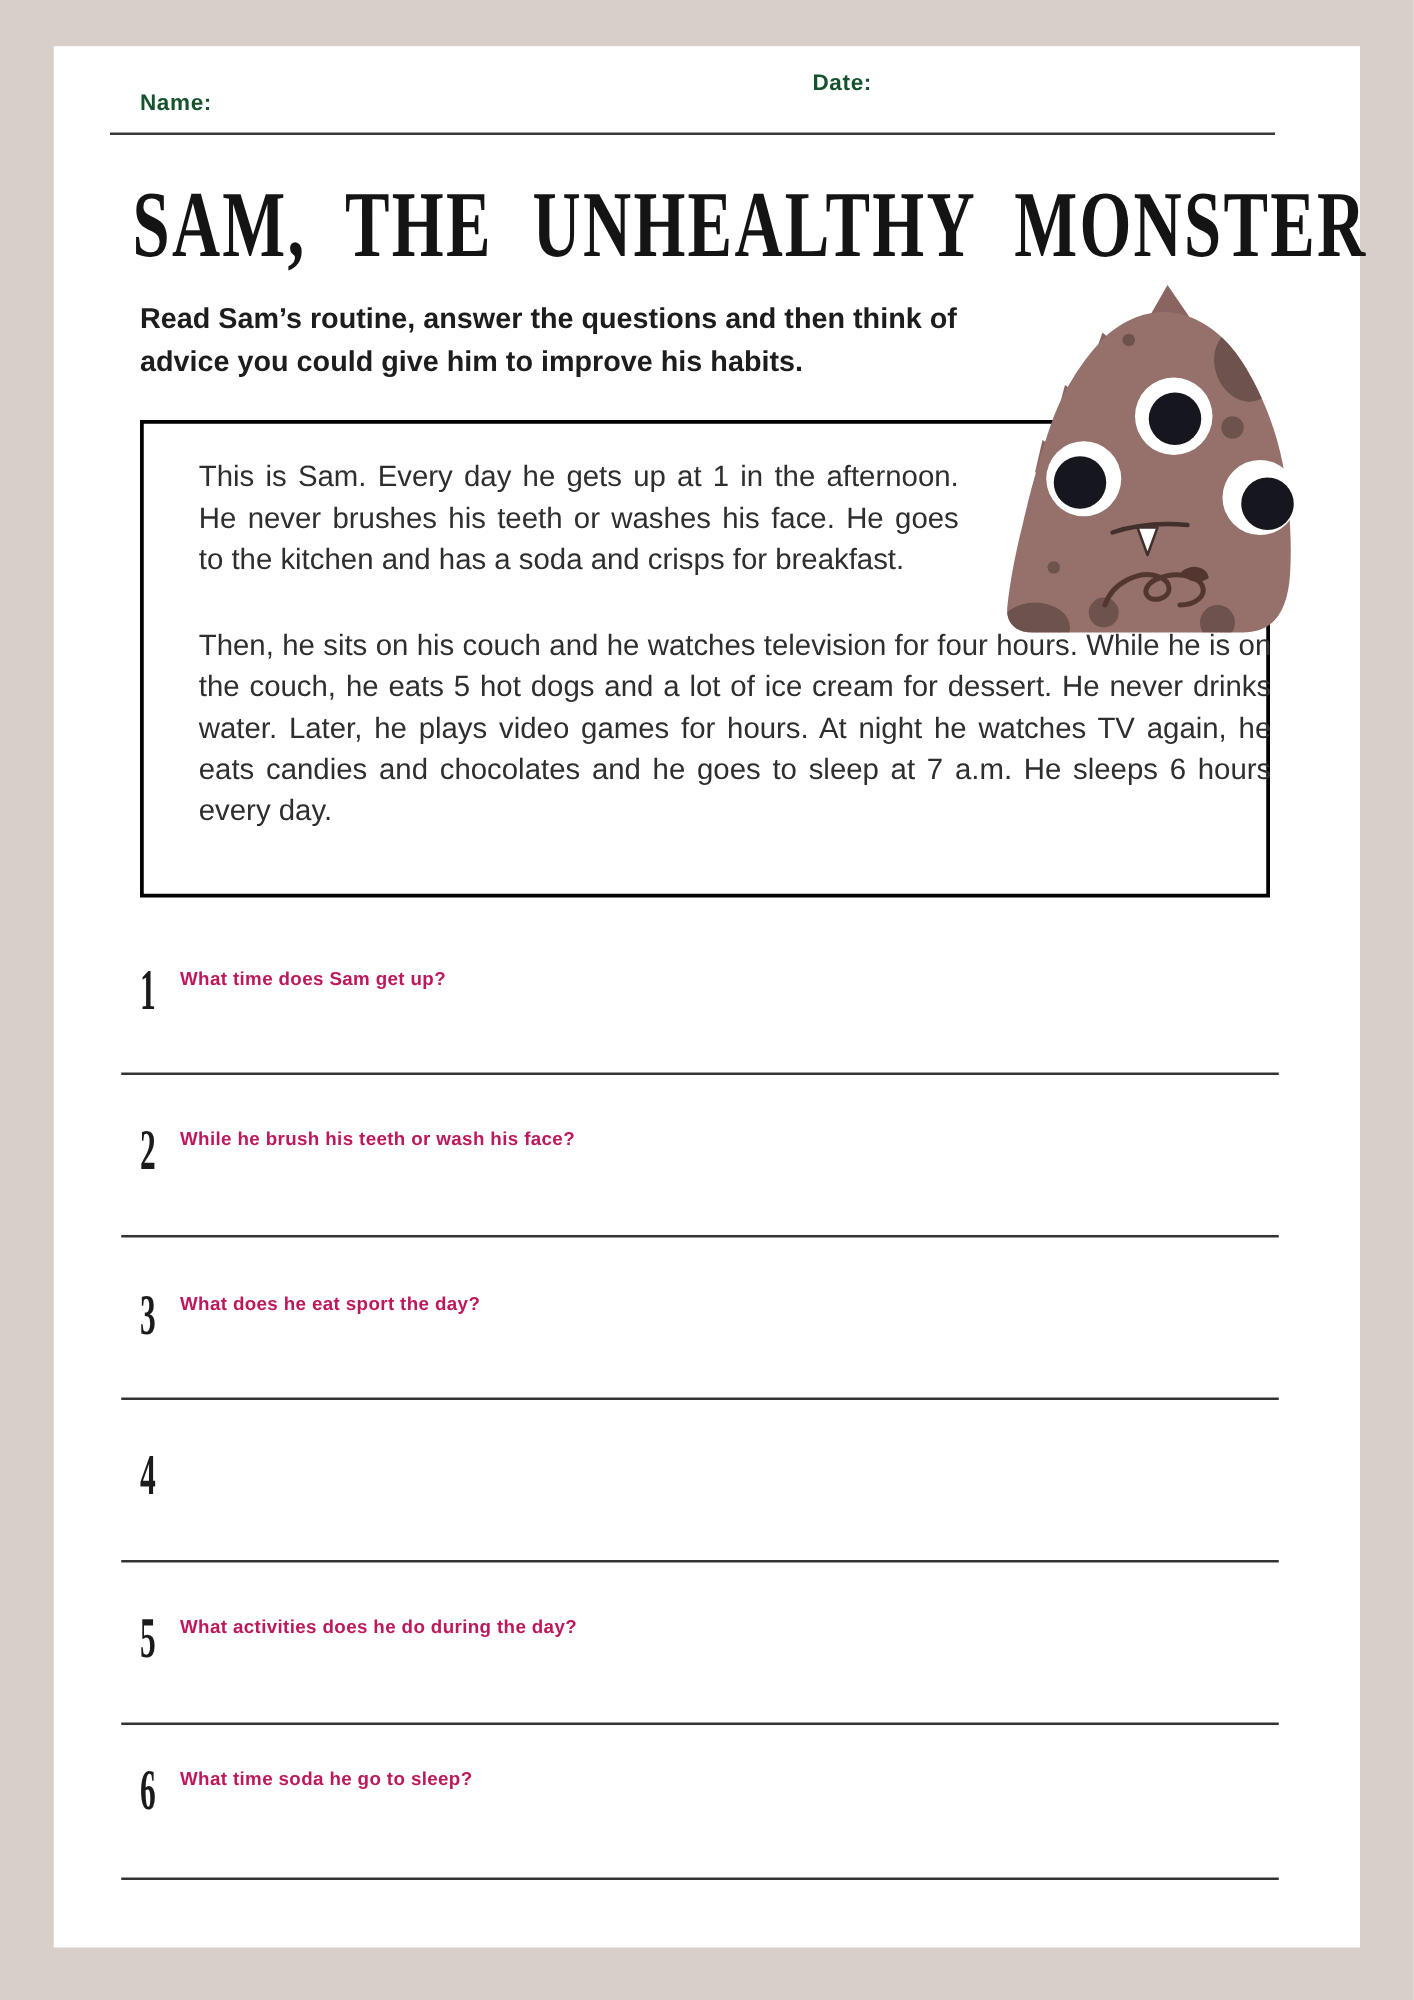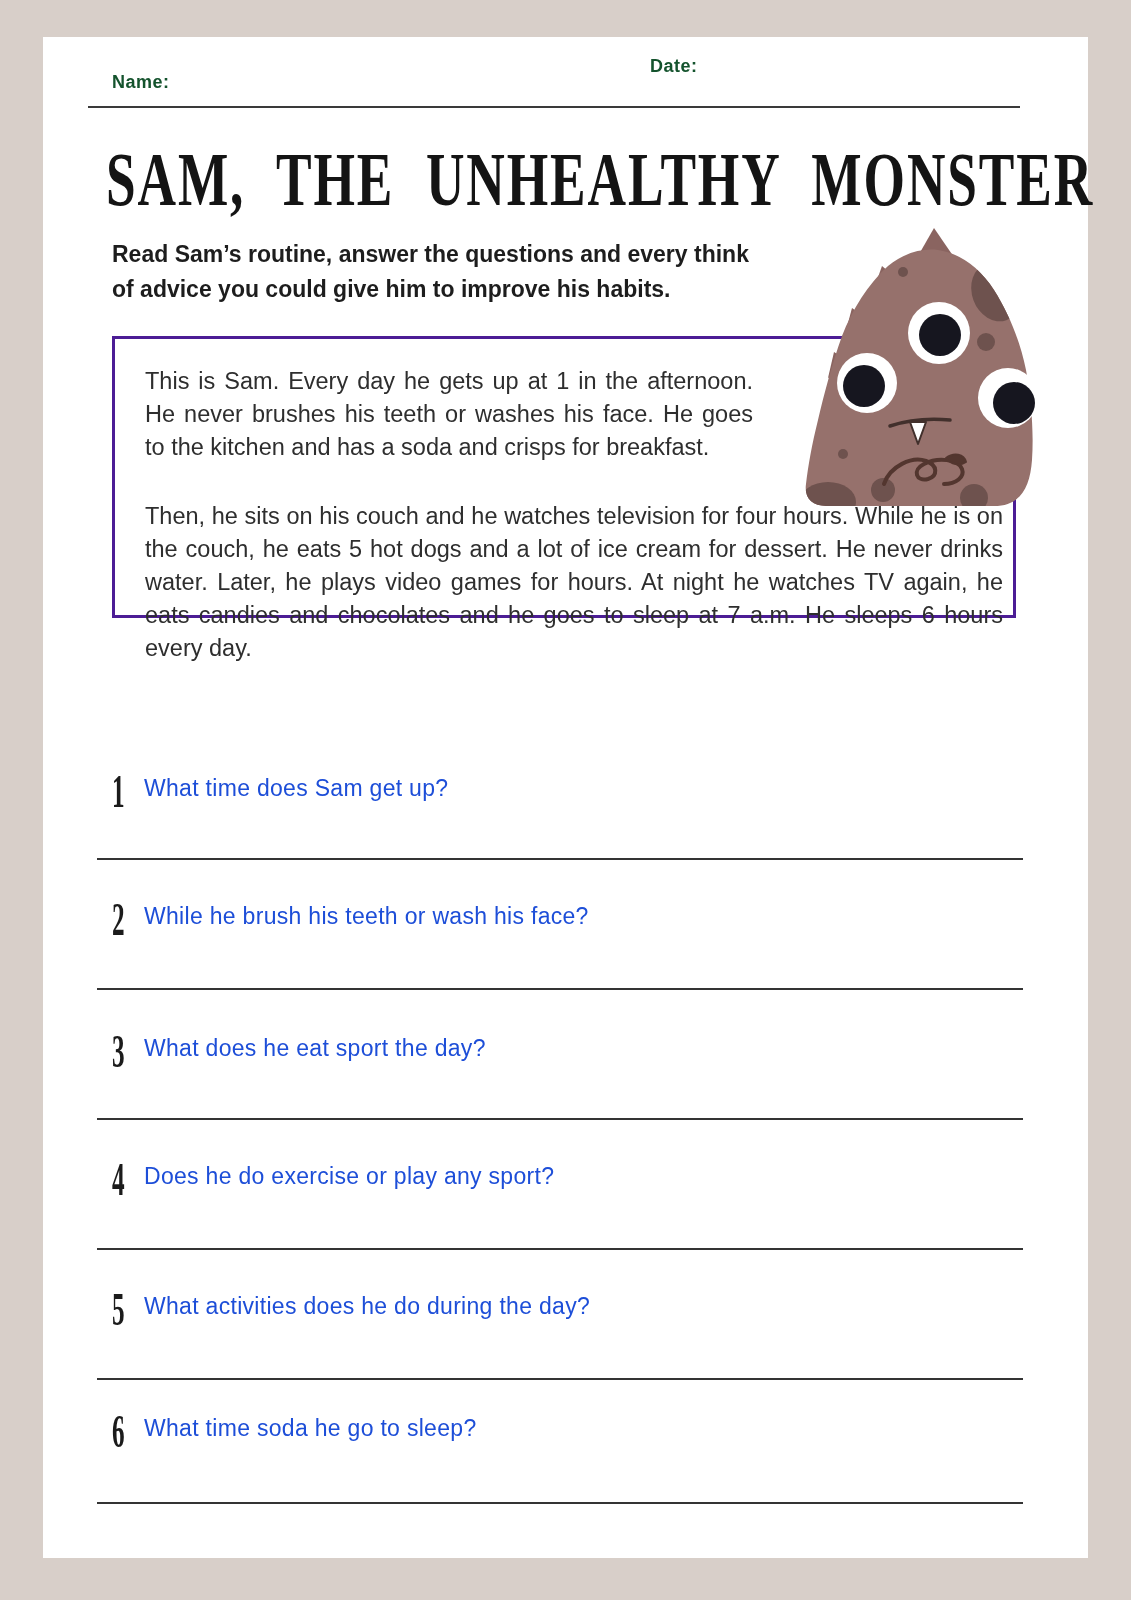--- a/index.html
+++ b/index.html
@@ -31,23 +31,23 @@
     white-space:nowrap;color:#141414;
     transform:scale(.92,1.30);transform-origin:left top;
   }
   
   .instructions{
     position:absolute;left:112px;top:237px;width:660px;
     font-size:23px;font-weight:700;line-height:35px;color:#1d1d1d;
   }
   
   .story-box{
-    position:absolute;left:112px;top:336px;width:904px;height:282px;
-    box-sizing:border-box;border:3px solid #4c1d95;background:#ffffff;
-    padding:26px 10px 0 30px;z-index:1;
+    position:absolute;left:112px;top:336px;width:904px;height:382px;
+    box-sizing:border-box;border:3px solid #000000;background:#ffffff;
+    padding:26px 10px 0 44px;z-index:1;
   }
   .story-box p{
     margin:0;font-size:23.5px;line-height:33px;color:#2e2e2e;
     text-align:justify;
   }
   .story-p1{width:608px;}
   .story-p2{width:858px;margin-top:36px !important;}
   
   .monster{
     position:absolute;left:788px;top:216px;width:262px;height:294px;z-index:2;
@@ -56,40 +56,40 @@
   .question{
     position:absolute;left:112px;display:flex;gap:12px;align-items:flex-start;
   }
   .qnum{
     font-family:"Liberation Serif", serif;font-weight:700;font-size:36px;
     color:#1b1b1b;width:20px;flex:0 0 20px;
     transform:scale(.70,1.28);transform-origin:left top;line-height:1;
     margin-top:2px;
   }
   .qtext{
-    font-size:23px;color:#1d4ed8;letter-spacing:.3px;margin-top:8px;
+    font-size:15px;color:#be185d;letter-spacing:.3px;margin-top:8px;font-weight:bold;
   }
   .answer-line{
     position:absolute;left:97px;width:926px;height:2px;background:#343434;
   }
   .q1{top:767px}.q2{top:895px}.q3{top:1027px}.q4{top:1155px}.q5{top:1285px}.q6{top:1407px}
   .l1{top:858px}.l2{top:988px}.l3{top:1118px}.l4{top:1248px}.l5{top:1378px}.l6{top:1502px}
 </style>
 </head>
 <body>
 
 <div class="page"></div>
 
 <div class="field-label" style="left:112px;top:72px">Name:</div>
 <div class="field-label" style="left:650px;top:56px">Date:</div>
 <div class="header-rule"></div>
 
 <div class="title">SAM, THE UNHEALTHY MONSTER</div>
 
-<div class="instructions">Read Sam’s routine, answer the questions and every think of advice you could give him to improve his habits.</div>
+<div class="instructions">Read Sam’s routine, answer the questions and then think of advice you could give him to improve his habits.</div>
 
 <div class="story-box">
   <p class="story-p1">This is Sam. Every day he gets up at 1 in the afternoon. He never brushes his teeth or washes his face. He goes to the kitchen and has a soda and crisps for breakfast.</p>
   <p class="story-p2">Then, he sits on his couch and he watches television for four hours. While he is on the couch, he eats 5 hot dogs and a lot of ice cream for dessert. He never drinks water. Later, he plays video games for hours. At night he watches TV again, he eats candies and chocolates and he goes to sleep at 7 a.m. He sleeps 6 hours every day.</p>
 </div>
 
 <svg class="monster" viewBox="0 0 262 294" aria-hidden="true">
   <defs>
     <clipPath id="bodyClip">
       <path d="M 38,290 C 24,290 16,282 18,268 C 20,250 24,228 30,204 C 36,178 44,148 54,120 C 64,94 80,68 100,50 C 116,37 134,32 150,34 C 172,37 192,52 206,74 C 220,96 232,124 238,154 C 243,182 246,214 244,244 C 242,272 232,290 206,290 Z"></path>
@@ -150,21 +150,20 @@
 <div class="answer-line l2"></div>
 
 <div class="question q3">
   <span class="qnum">3</span>
   <span class="qtext">What does he eat sport the day?</span>
 </div>
 <div class="answer-line l3"></div>
 
 <div class="question q4">
   <span class="qnum">4</span>
-  <span class="qtext">Does he do exercise or play any sport?</span>
 </div>
 <div class="answer-line l4"></div>
 
 <div class="question q5">
   <span class="qnum">5</span>
   <span class="qtext">What activities does he do during the day?</span>
 </div>
 <div class="answer-line l5"></div>
 
 <div class="question q6">

